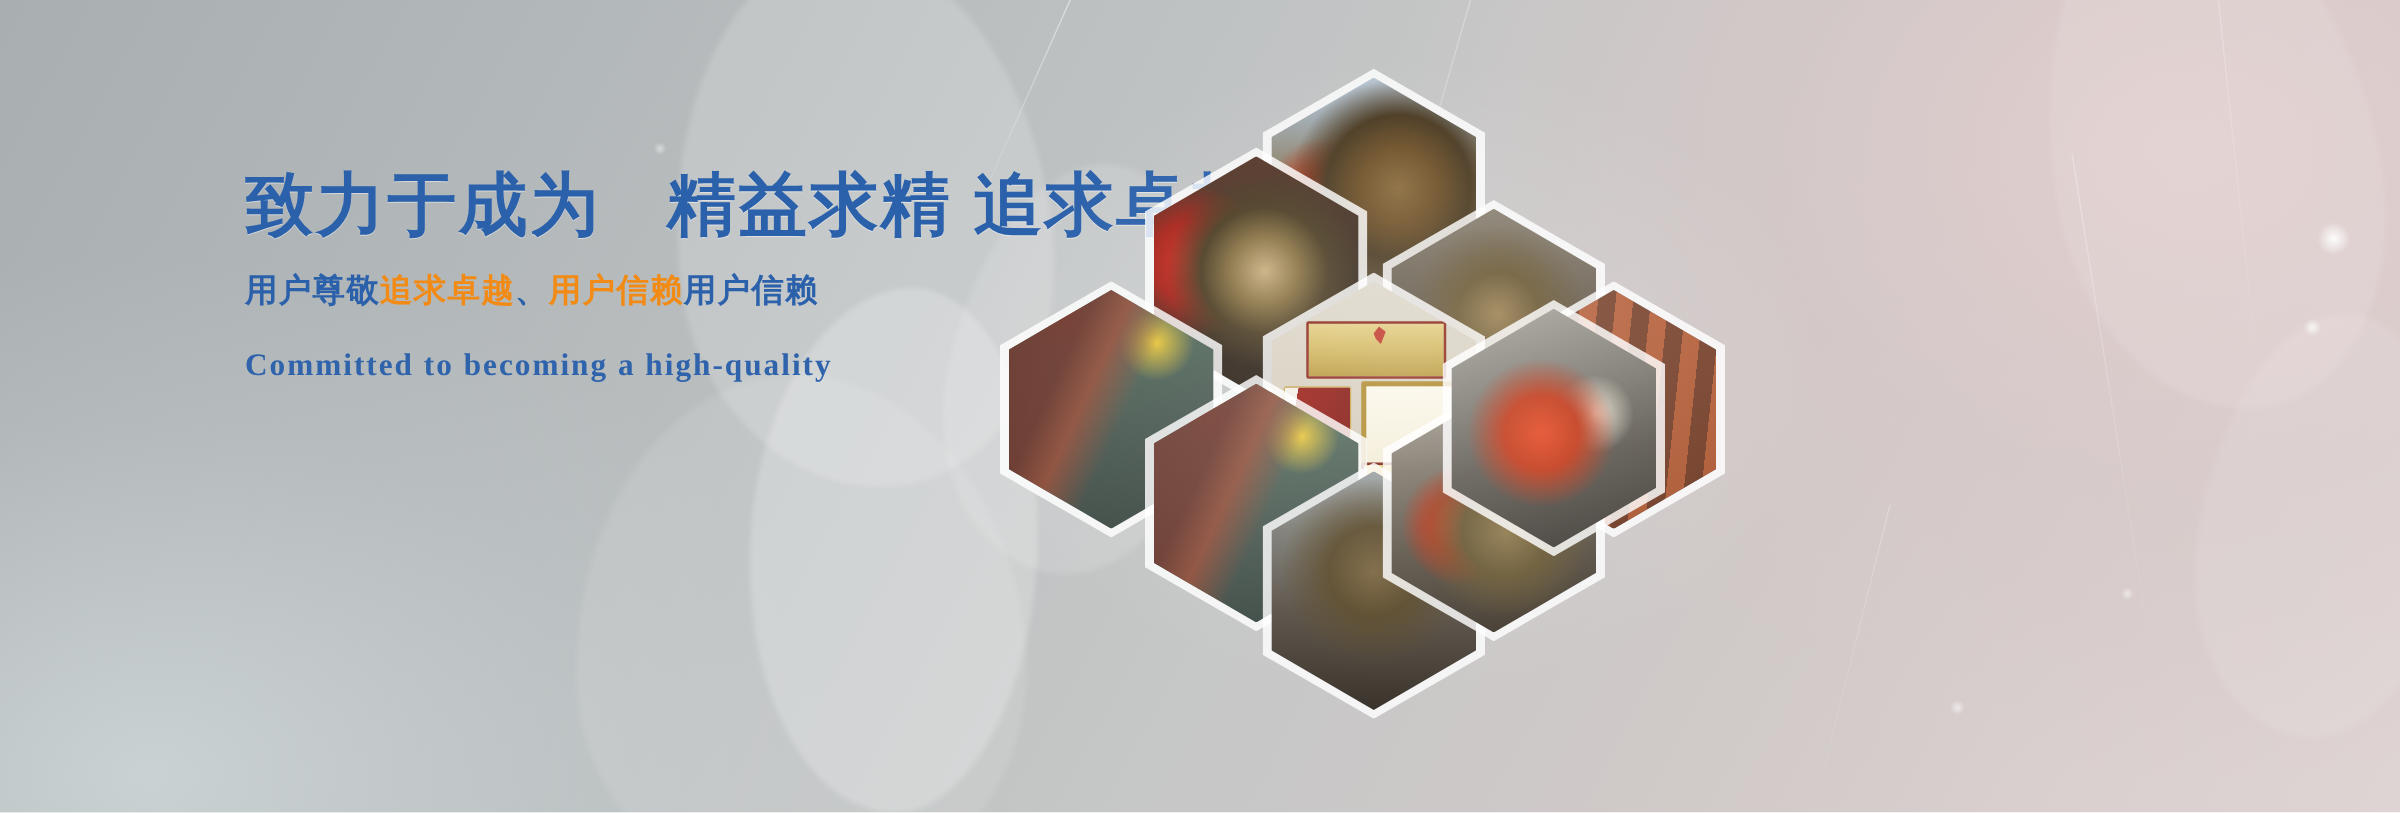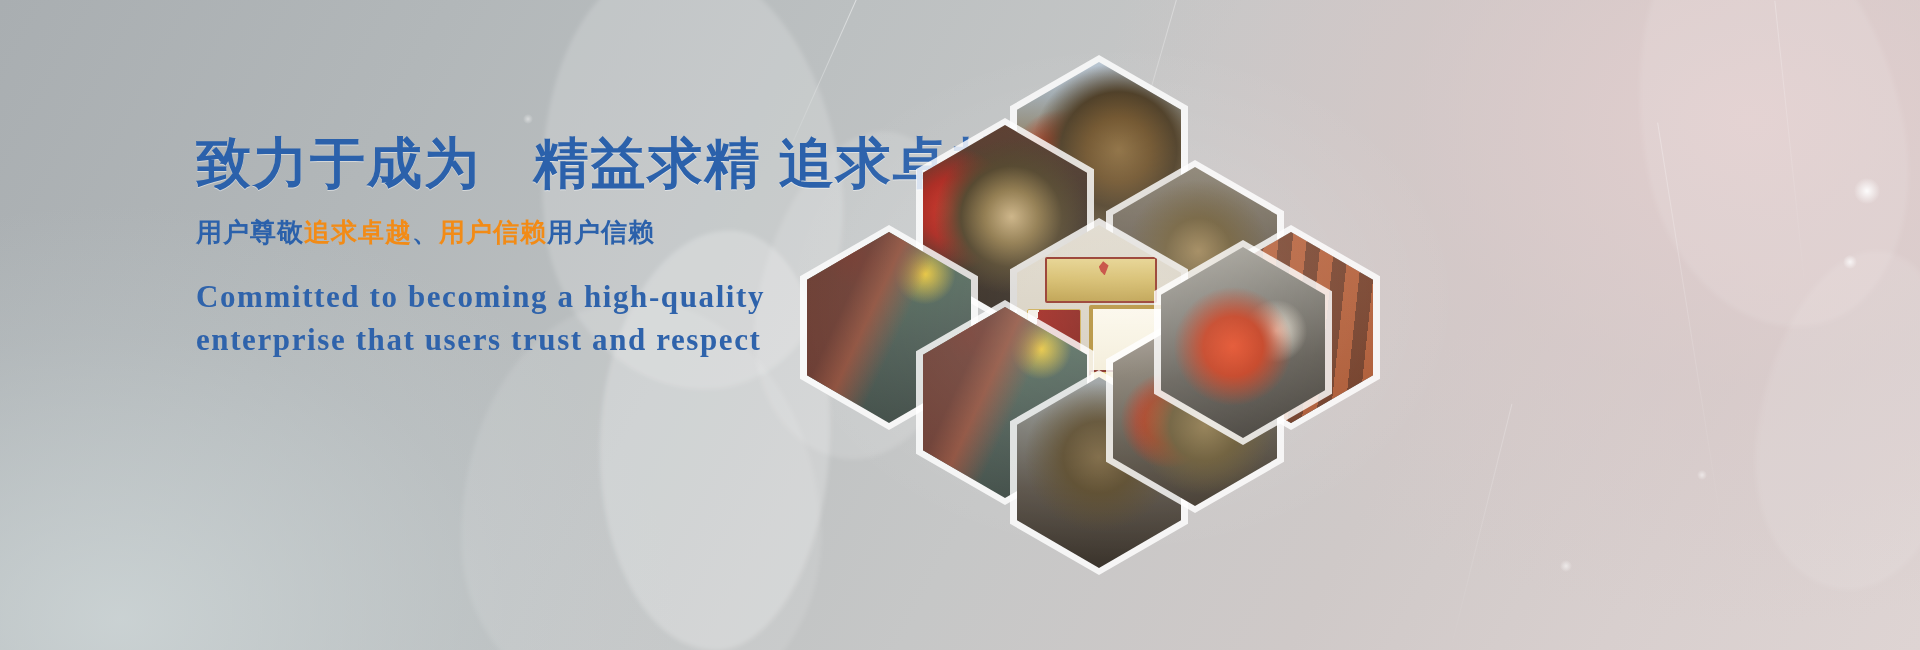--- a/index.html
+++ b/index.html
@@ -84,21 +84,21 @@
     color: #2b61ab;
     white-space: nowrap;
     margin: 0 0 26px 0;
   }
   .subline .hl { color: #f28b16; }
 
   .engline {
     color: #2f63ab;
     font-family: "Liberation Serif", serif;
     font-weight: bold;
-    font-size: 31px;
+    font-size: 25px;
     letter-spacing: 1.6px;
     line-height: 1.38;
     margin: 0;
   }
 
   
   .collage { position: absolute; left: 770px; top: 40px; width: 700px; height: 520px; }
 
   .hex {
     position: absolute;
@@ -239,21 +239,20 @@
       <span class="gap"></span>
       <span>精益求精 追求卓越</span>
     </div>
 
     <div class="subline">
       <span>用户尊敬</span><span class="hl">追求卓越</span><span>、</span><span class="hl">用户信赖</span><span>用户信赖</span>
     </div>
 
     <div class="engline">
       <div>Committed to becoming a high-quality</div>
-      <div>enterprise that users trust and respect</div>
     </div>
   </div>
 
   <div class="collage">
 
     <div class="hex" style="left:240px; top:15px; width:178px; height:205px;">
       <div class="frame"></div>
       <div class="inner">
         <div class="ph rotor-lift"></div>
       </div>

